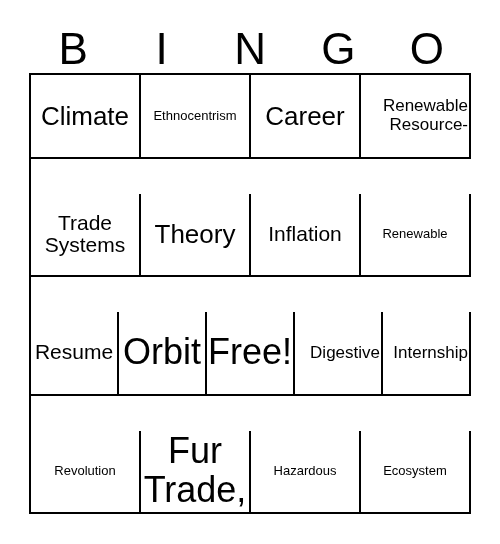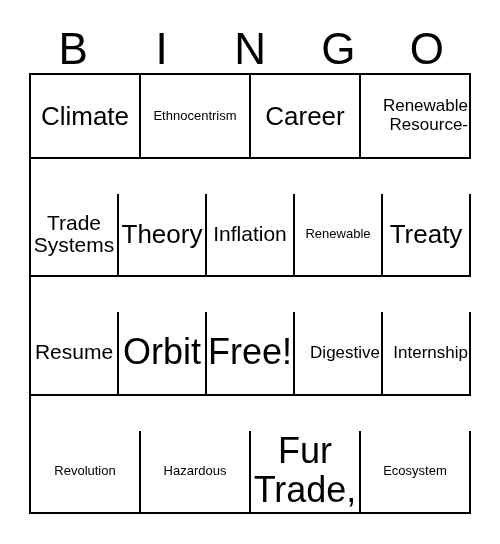--- a/index.html
+++ b/index.html
@@ -122,23 +122,20 @@
         </div>
       <div class="cell fs-lg">
           <span class="cell-text">Theory</span>
         </div>
       <div class="cell fs-md">
           <span class="cell-text">Inflation</span>
         </div>
       <div class="cell fs-xs">
           <span class="cell-text">Renewable</span>
         </div>
-      <div class="cell fs-lg">
-          <span class="cell-text">Treaty</span>
-        </div>
     </div>
 
     <div class="grid-row">
       <div class="cell fs-md">
           <span class="cell-text">Resume</span>
         </div>
       <div class="cell fs-xl">
           <span class="cell-text">Orbit</span>
         </div>
       <div class="cell fs-xl">
@@ -149,26 +146,26 @@
         </div>
       <div class="cell fs-sm">
           <span class="cell-text">Internship</span>
         </div>
     </div>
 
     <div class="grid-row">
       <div class="cell fs-xs">
           <span class="cell-text">Revolution</span>
         </div>
-      <div class="cell fs-xs">
-          <span class="cell-text">Hazardous</span>
-        </div>
       <div class="cell fs-xl">
           <span class="cell-text">Fur
 Trade,</span>
+        </div>
+      <div class="cell fs-xs">
+          <span class="cell-text">Hazardous</span>
         </div>
       <div class="cell fs-xs">
           <span class="cell-text">Ecosystem</span>
         </div>
     </div>
 
 
   </div>
 </div>
 

